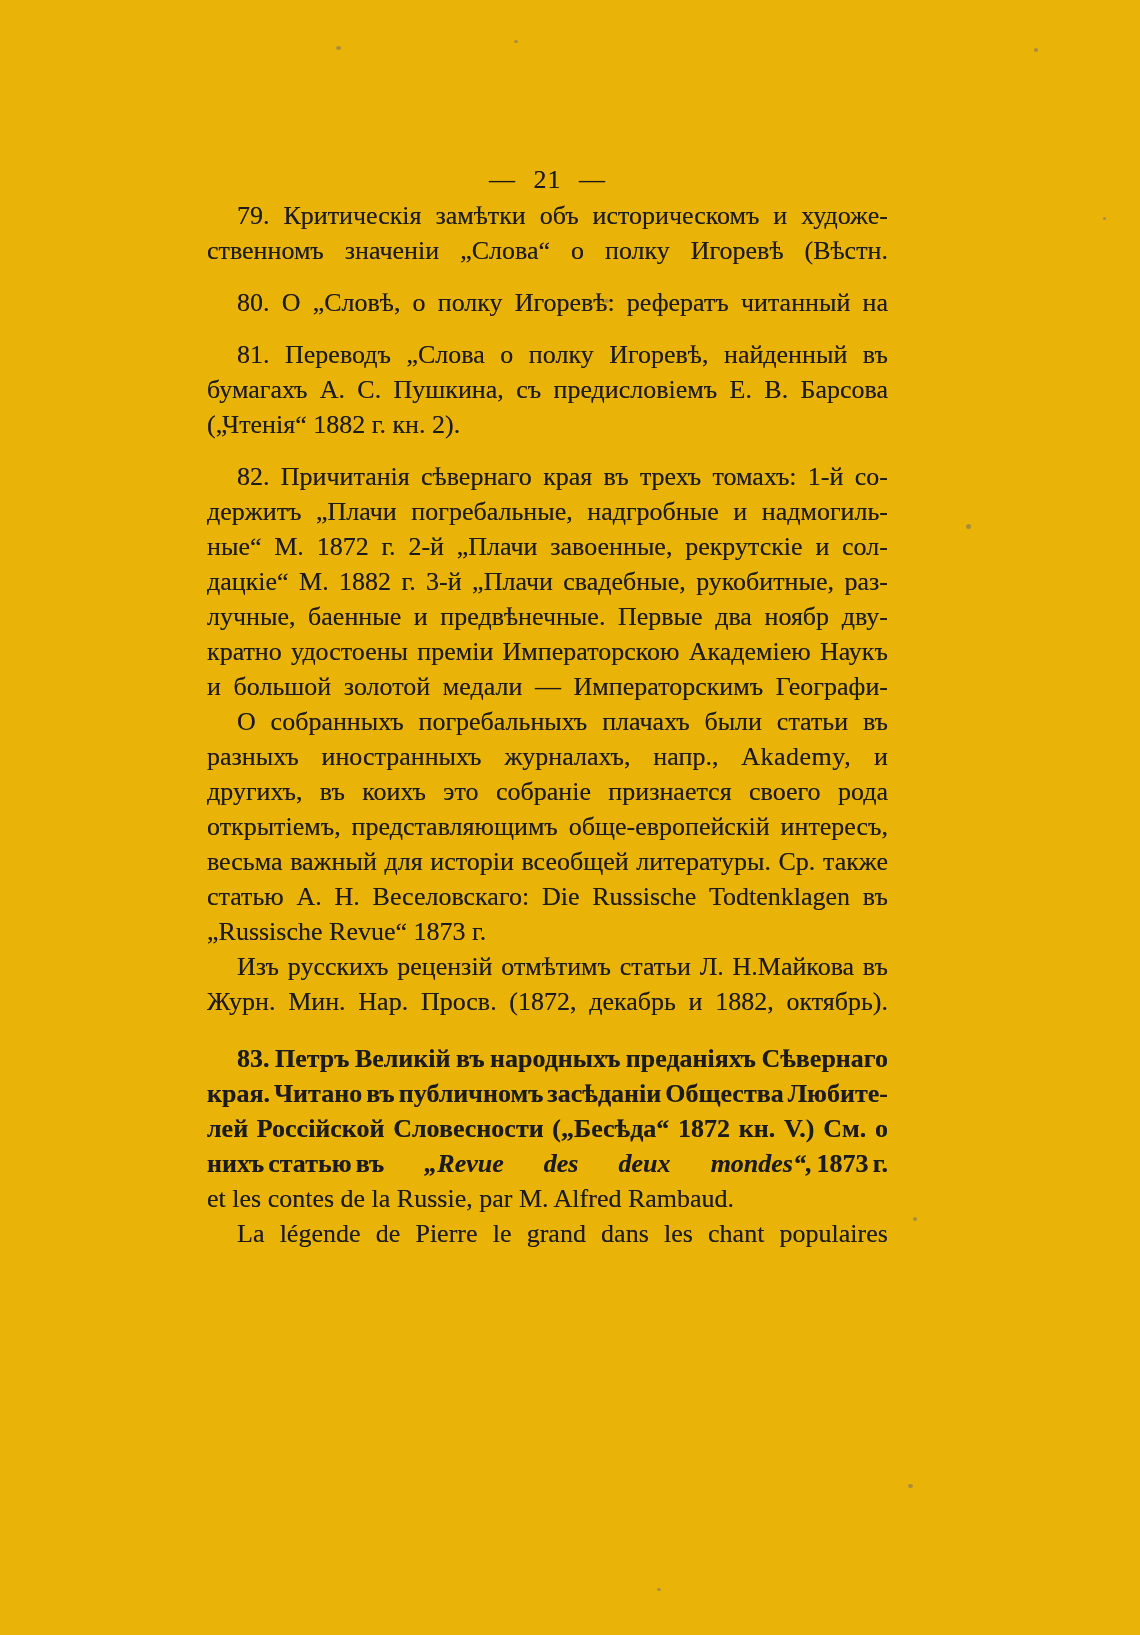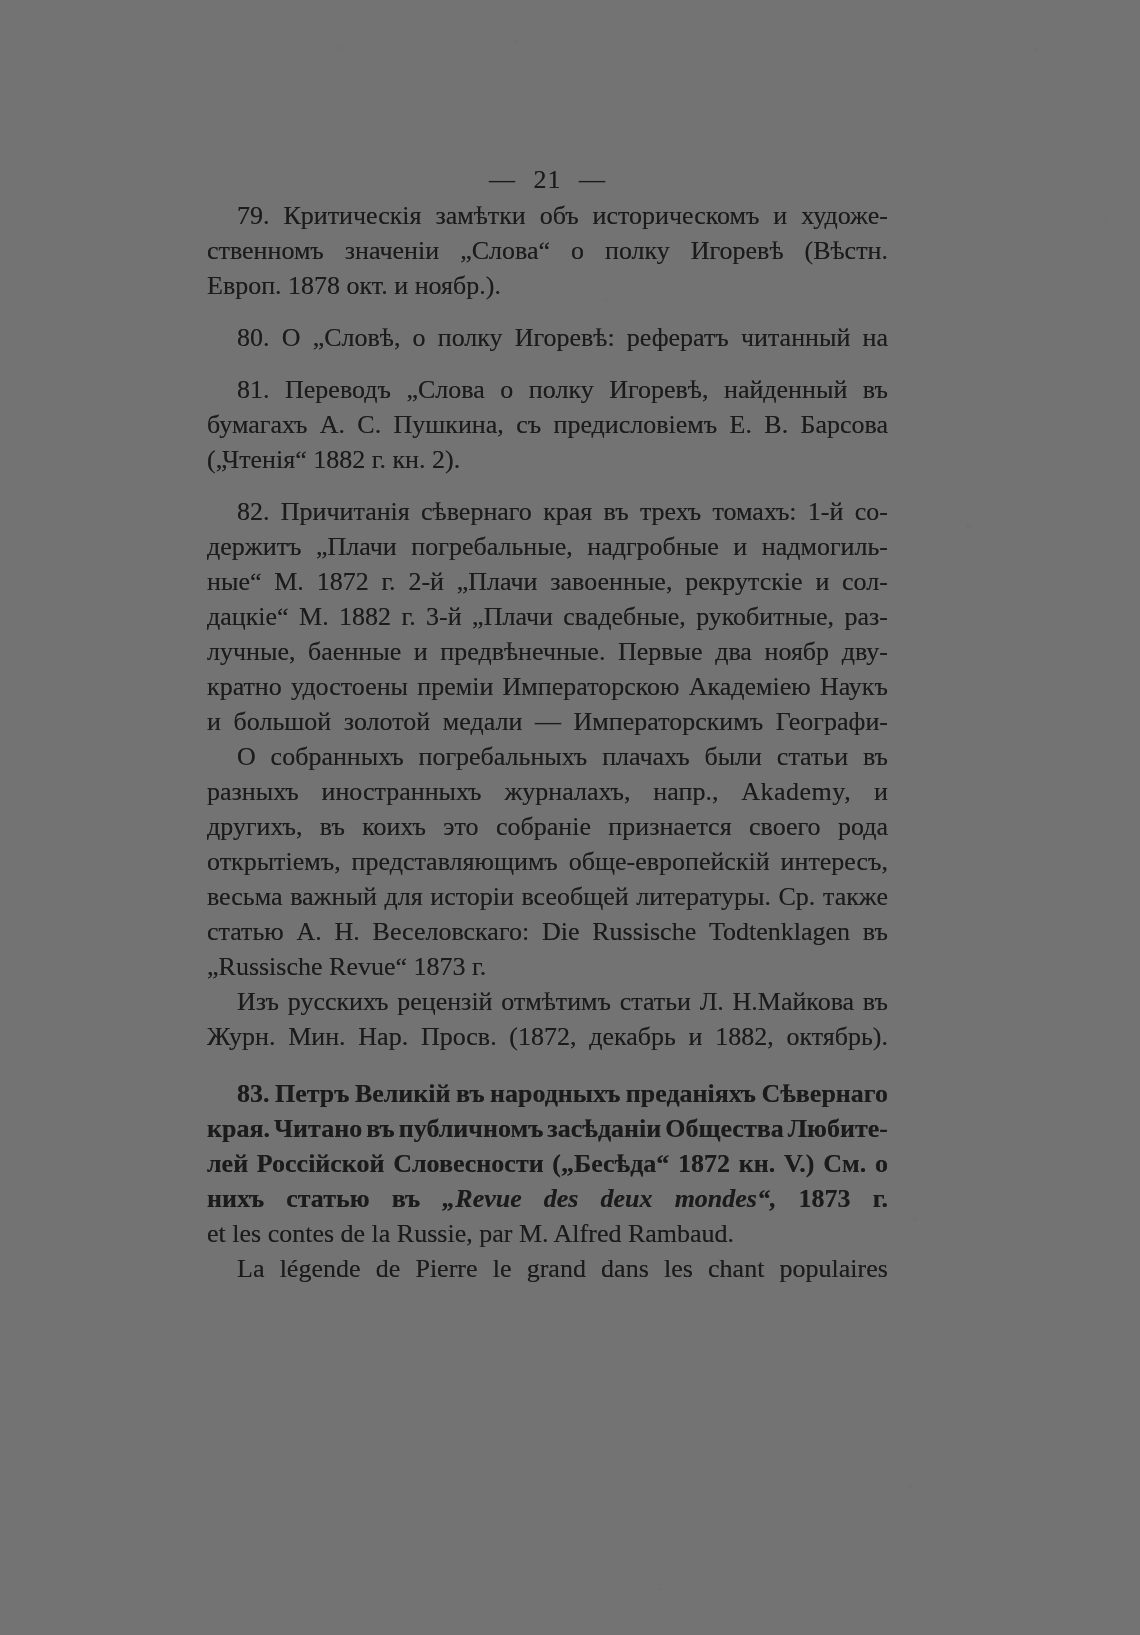--- a/index.html
+++ b/index.html
@@ -4,21 +4,21 @@
 <style>
   html, body {
     margin: 0;
     padding: 0;
     background: #e8e8e6;
   }
   .page {
     position: relative;
     width: 1140px;
     height: 1635px;
-    background: #737373;
+    background: #eab308;
     overflow: hidden;
     font-family: "Liberation Serif", "DejaVu Serif", serif;
     color: #1b1b1b;
     text-shadow: 0 0 0.4px rgba(25,25,25,0.55);
   }
   .page-number {
     position: absolute;
     left: 207px;
     top: 165px;
     width: 681px;
@@ -44,21 +44,21 @@
   }
   .line.just {
     display: flex;
     justify-content: space-between;
   }
   .line.indent { padding-left: 30px; }
   .bold {
     font-weight: 400;
     letter-spacing: 0.5px;
   }
-  .italic { font-style: italic; }
+  .italic { font-style: italic; margin-left: 36px; }
   .speck {
     position: absolute;
     background: #6f6f6d;
     opacity: 0.55;
     border-radius: 50%;
   }
 </style>
 </head>
 <body>
 
@@ -77,21 +77,20 @@
         </div>
         <div class="line just">
           <span>ственномъ</span>
           <span>значеніи</span>
           <span>„Слова“</span>
           <span>о</span>
           <span>полку</span>
           <span>Игоревѣ</span>
           <span>(Вѣстн.</span>
         </div>
-        <div class="line"><span>Европ. 1878 окт. и ноябр.).</span></div>
       </div>
       <div class="para gap-entry">
         <div class="line indent just">
           <span>80.</span>
           <span>О</span>
           <span>„Словѣ,</span>
           <span>о</span>
           <span>полку</span>
           <span>Игоревѣ:</span>
           <span>рефератъ</span>

